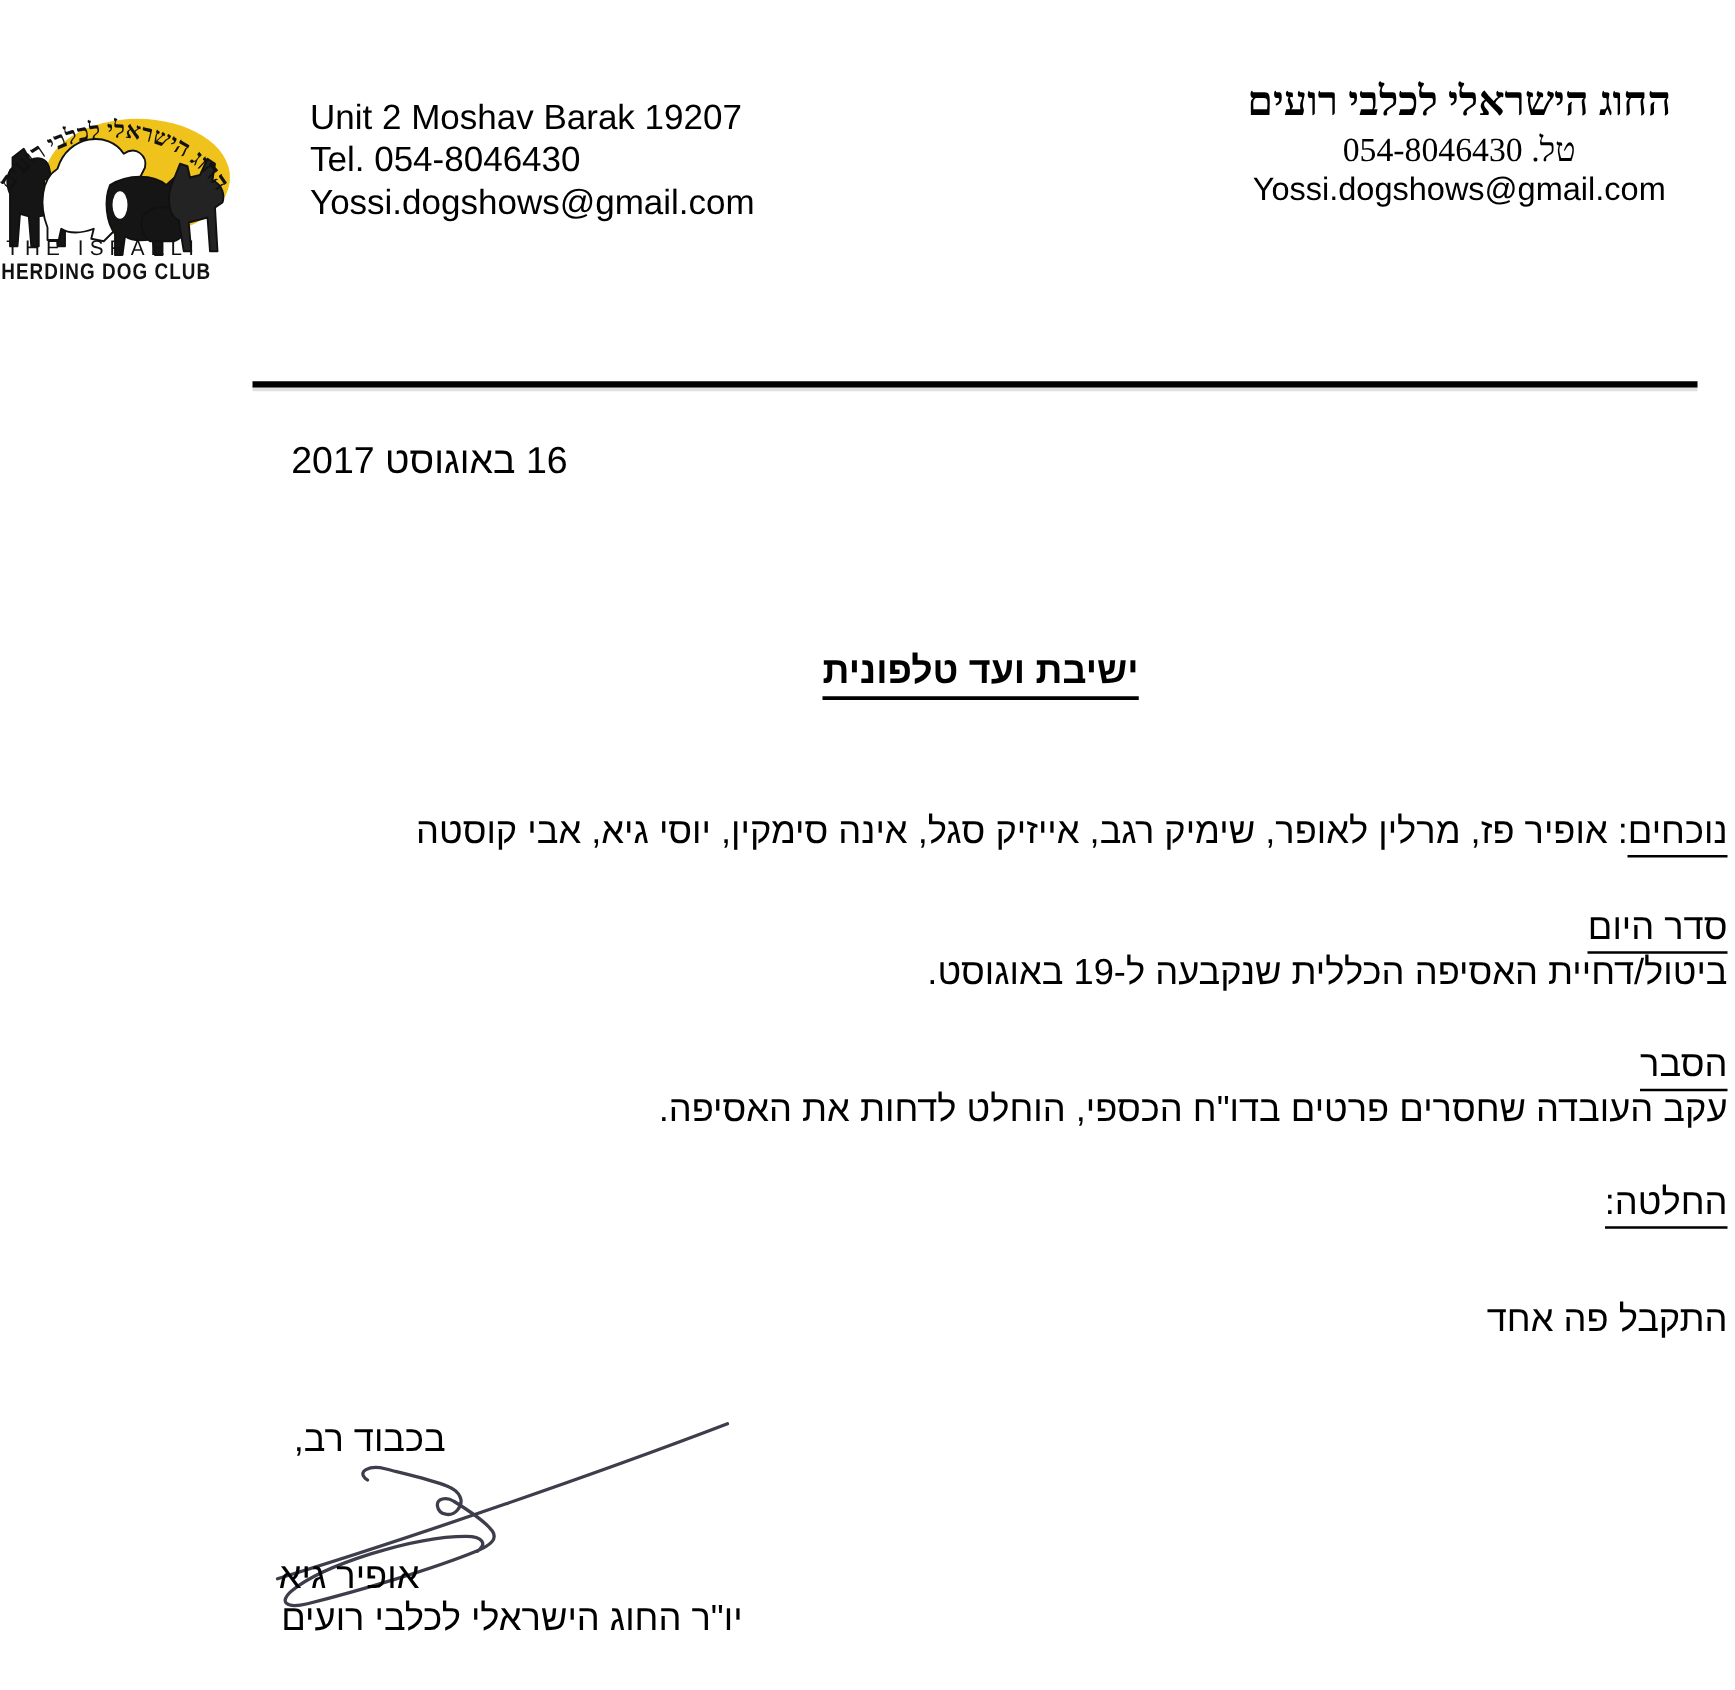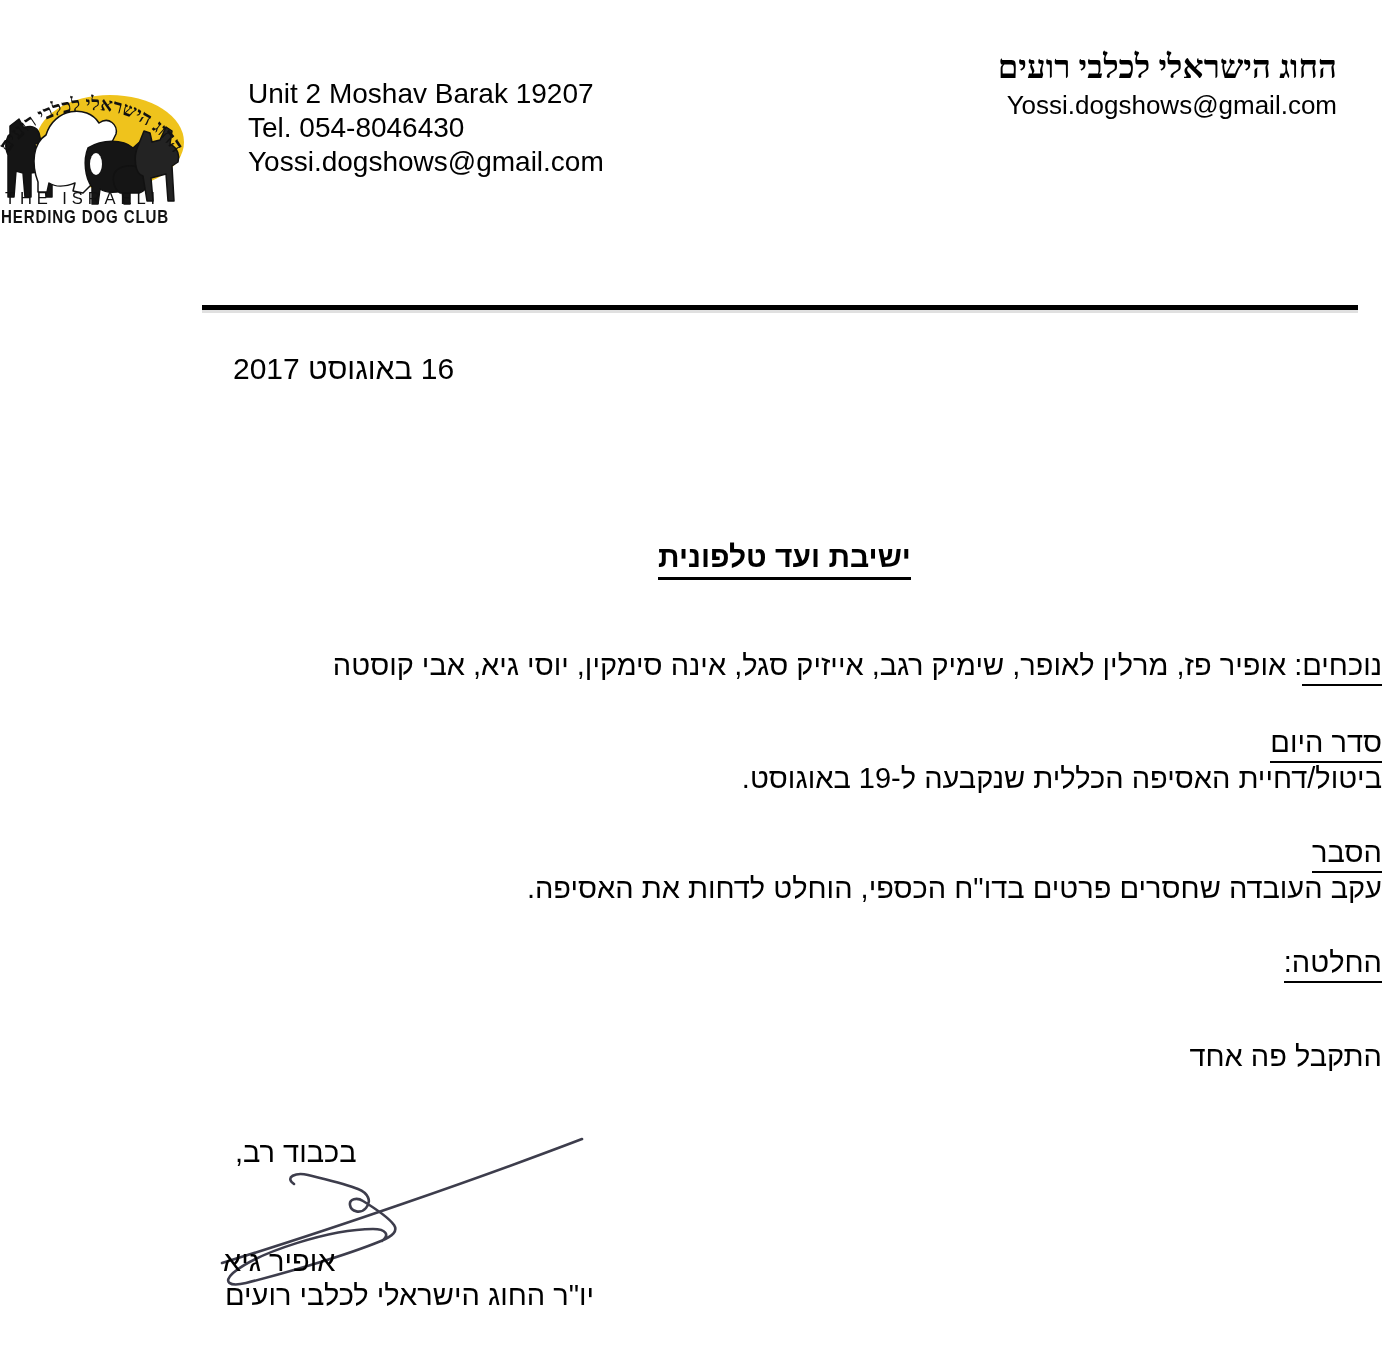--- a/index.html
+++ b/index.html
@@ -13,35 +13,35 @@
   .abs { position:absolute; }
 
   
   .logo-svg { left:0; top:52px; width:192px; height:205px; }
 
   .en-head { left:248px; top:70px; width:400px; }
   .en-title { font-size:34px; font-weight:bold; line-height:48px; letter-spacing:0.2px; }
   .en-lines { margin-top:7px; font-size:28px; line-height:34px; }
 
   .he-head {
-    right:51px; top:47px; text-align:right; direction:rtl;
+    right:51px; top:62px; text-align:center; direction:rtl;
     font-family:"Liberation Serif","DejaVu Serif","DejaVu Sans",serif;
   }
   .he-title { font-size:33px; font-weight:bold; line-height:40px; }
   .he-lines { font-size:27px; line-height:31px; margin-top:3px; }
   .he-lines .sans { font-family:"Liberation Sans","DejaVu Sans",sans-serif; font-size:26px; }
 
   .rule { left:202px; top:305px; width:1156px; height:5px; background:#000;
           box-shadow:0 3px 0 rgba(0,0,0,0.12); }
 
   
   .he { direction:rtl; }
   .date { left:233px; top:352px; font-size:30px; white-space:nowrap; }
 
-  .doc-title { left:658px; top:540px; font-size:30px; font-weight:bold; white-space:nowrap; }
+  .doc-title { left:658px; top:520px; font-size:30px; font-weight:bold; white-space:nowrap; }
   .doc-title .u { border-bottom:3px solid #000; padding-bottom:4px; }
 
   .para { right:6px; font-size:29px; text-align:right; white-space:nowrap; }
   .u2 { border-bottom:2px solid #000; padding-bottom:3px;margin-top:32px; }
 
   .attendees { top:649px; }
   .agenda-h  { top:726px; }
   .agenda-b  { top:762px; }
   .expl-h    { top:836px; }
   .expl-b    { top:872px; }
@@ -87,20 +87,21 @@
   <div class="en-lines">
     <div>Unit 2 Moshav Barak 19207</div>
     <div>Tel. 054-8046430</div>
     <div>Yossi.dogshows@gmail.com</div>
   </div>
 </div>
 
 <div class="abs he-head">
   <div class="he-title">החוג הישראלי לכלבי רועים</div>
   <div class="he-lines">
+    <div>טל. 054-8046430</div>
     <div class="sans">Yossi.dogshows@gmail.com</div>
   </div>
 </div>
 
 <div class="abs rule"></div>
 
 <div class="abs he date">16 באוגוסט 2017</div>
 
 <div class="abs he doc-title">
   <span class="u">ישיבת ועד טלפונית</span>

